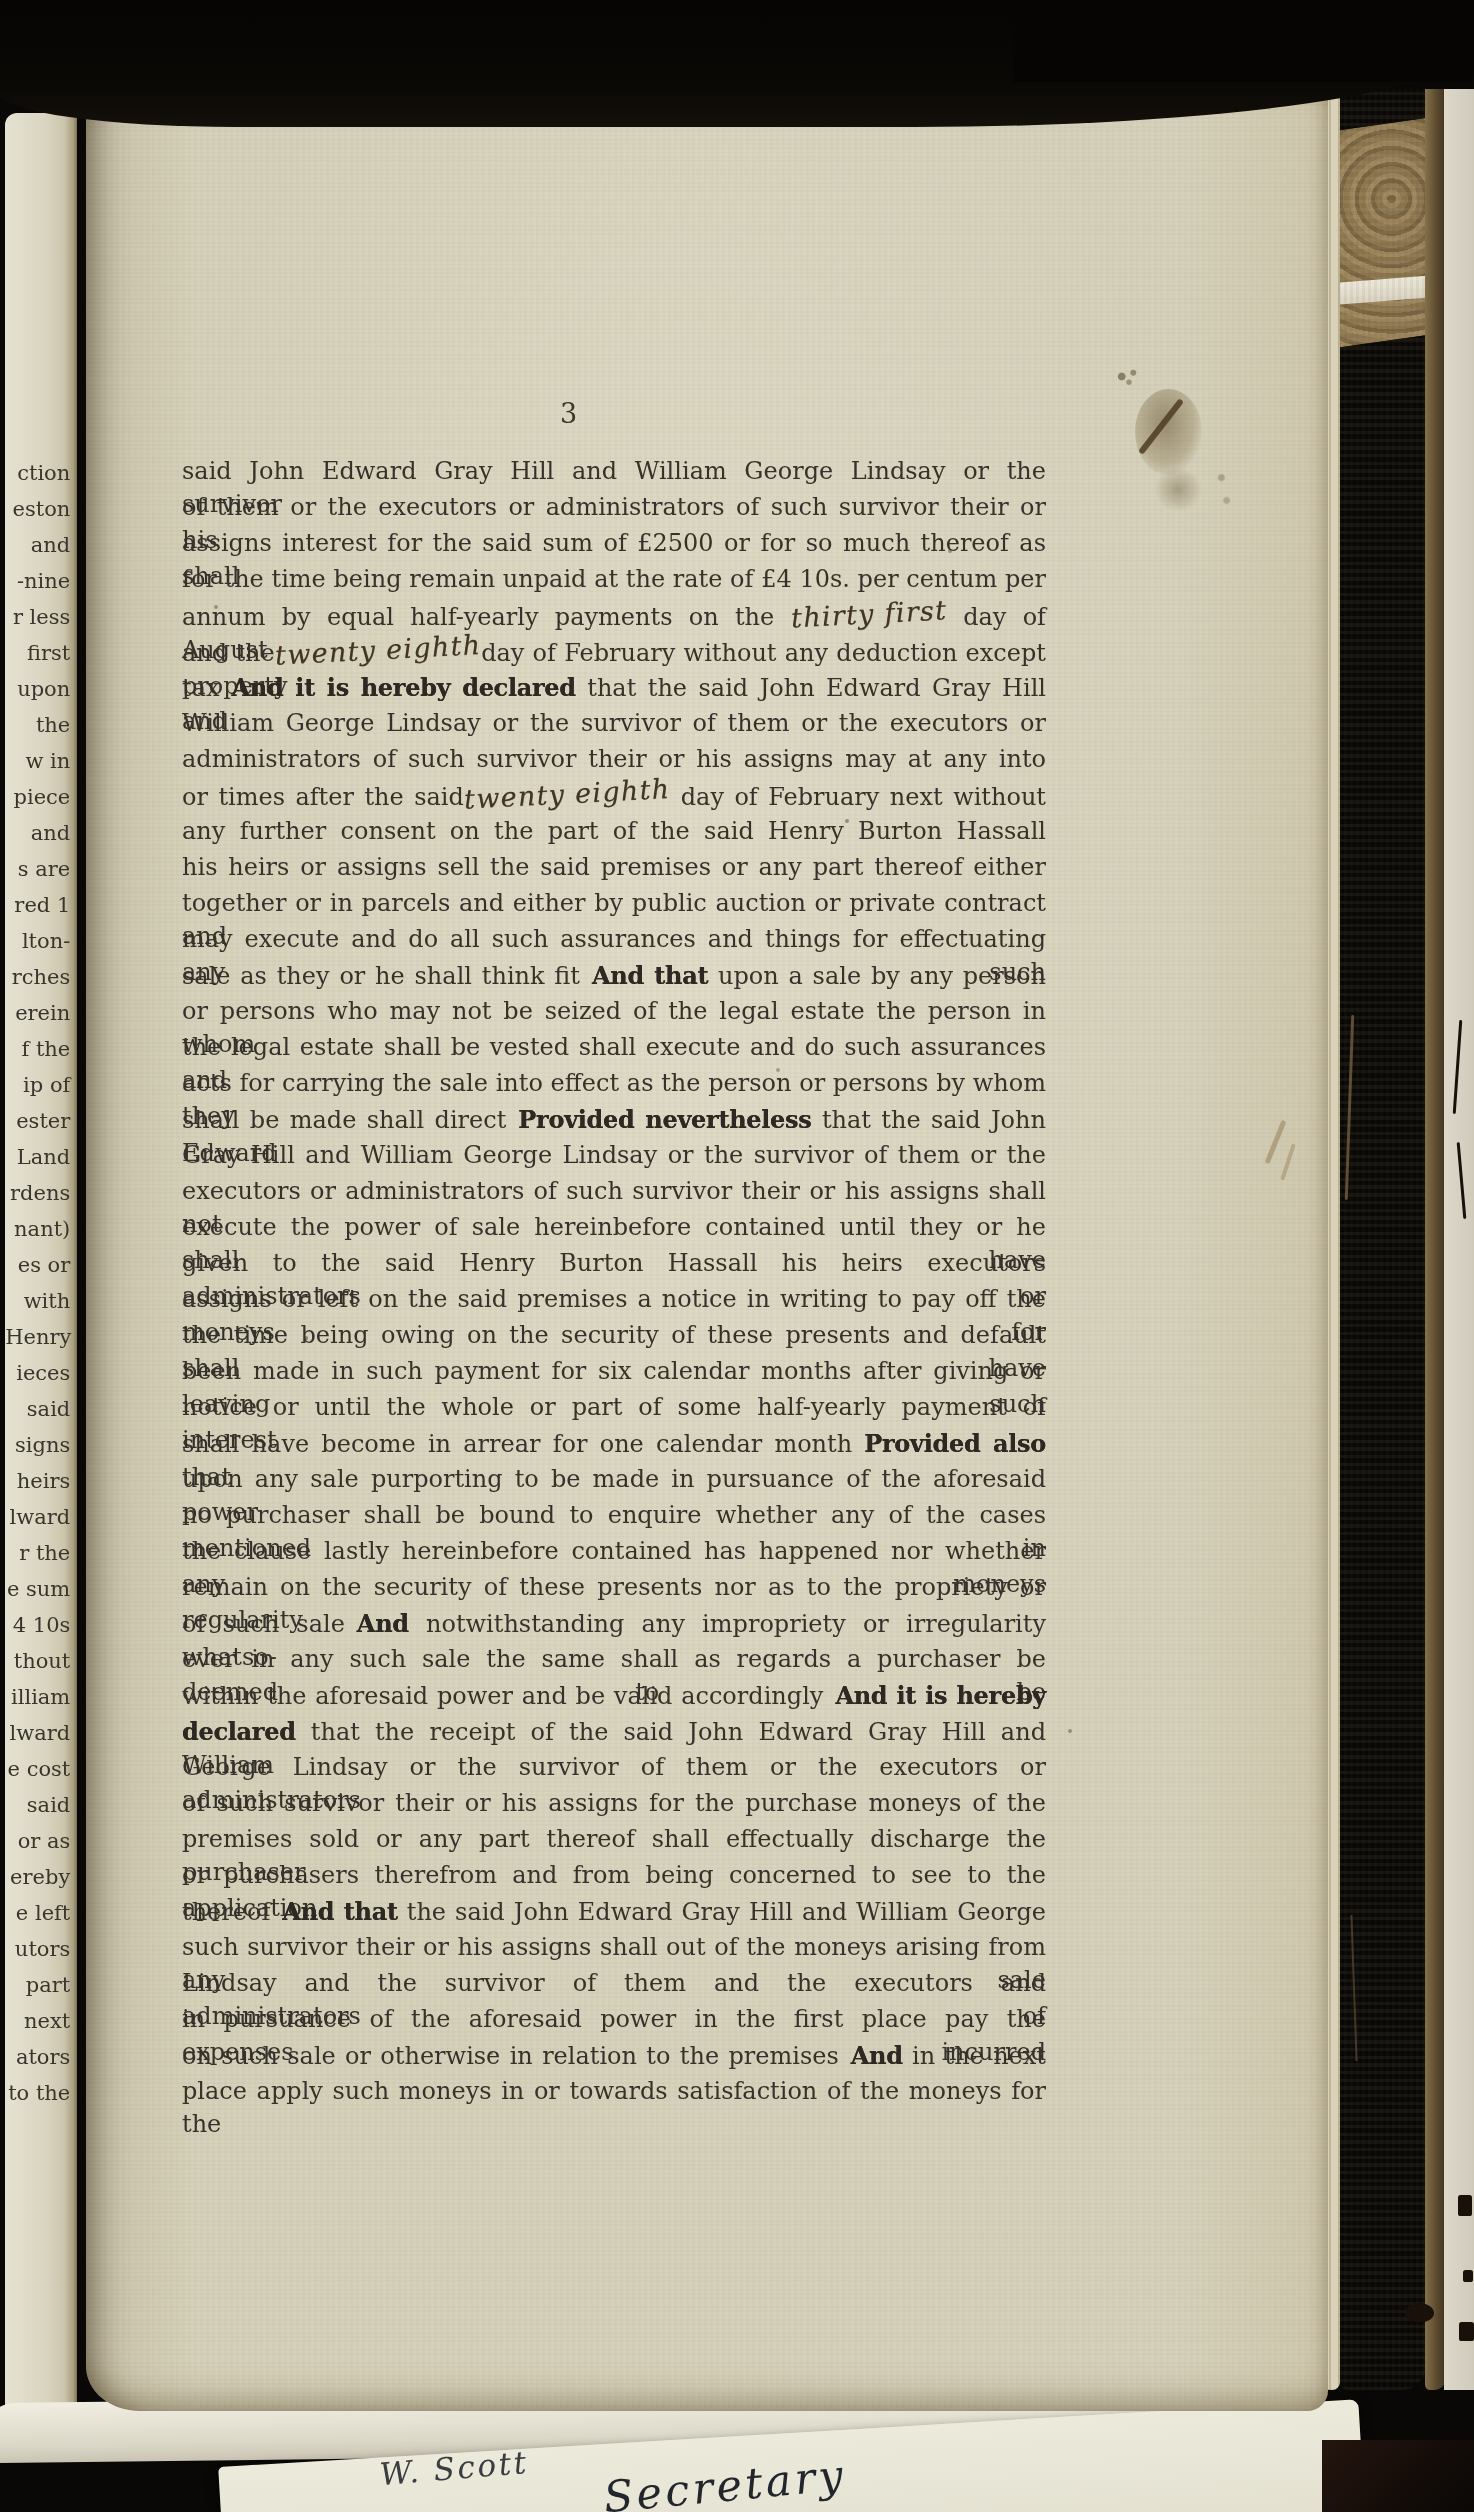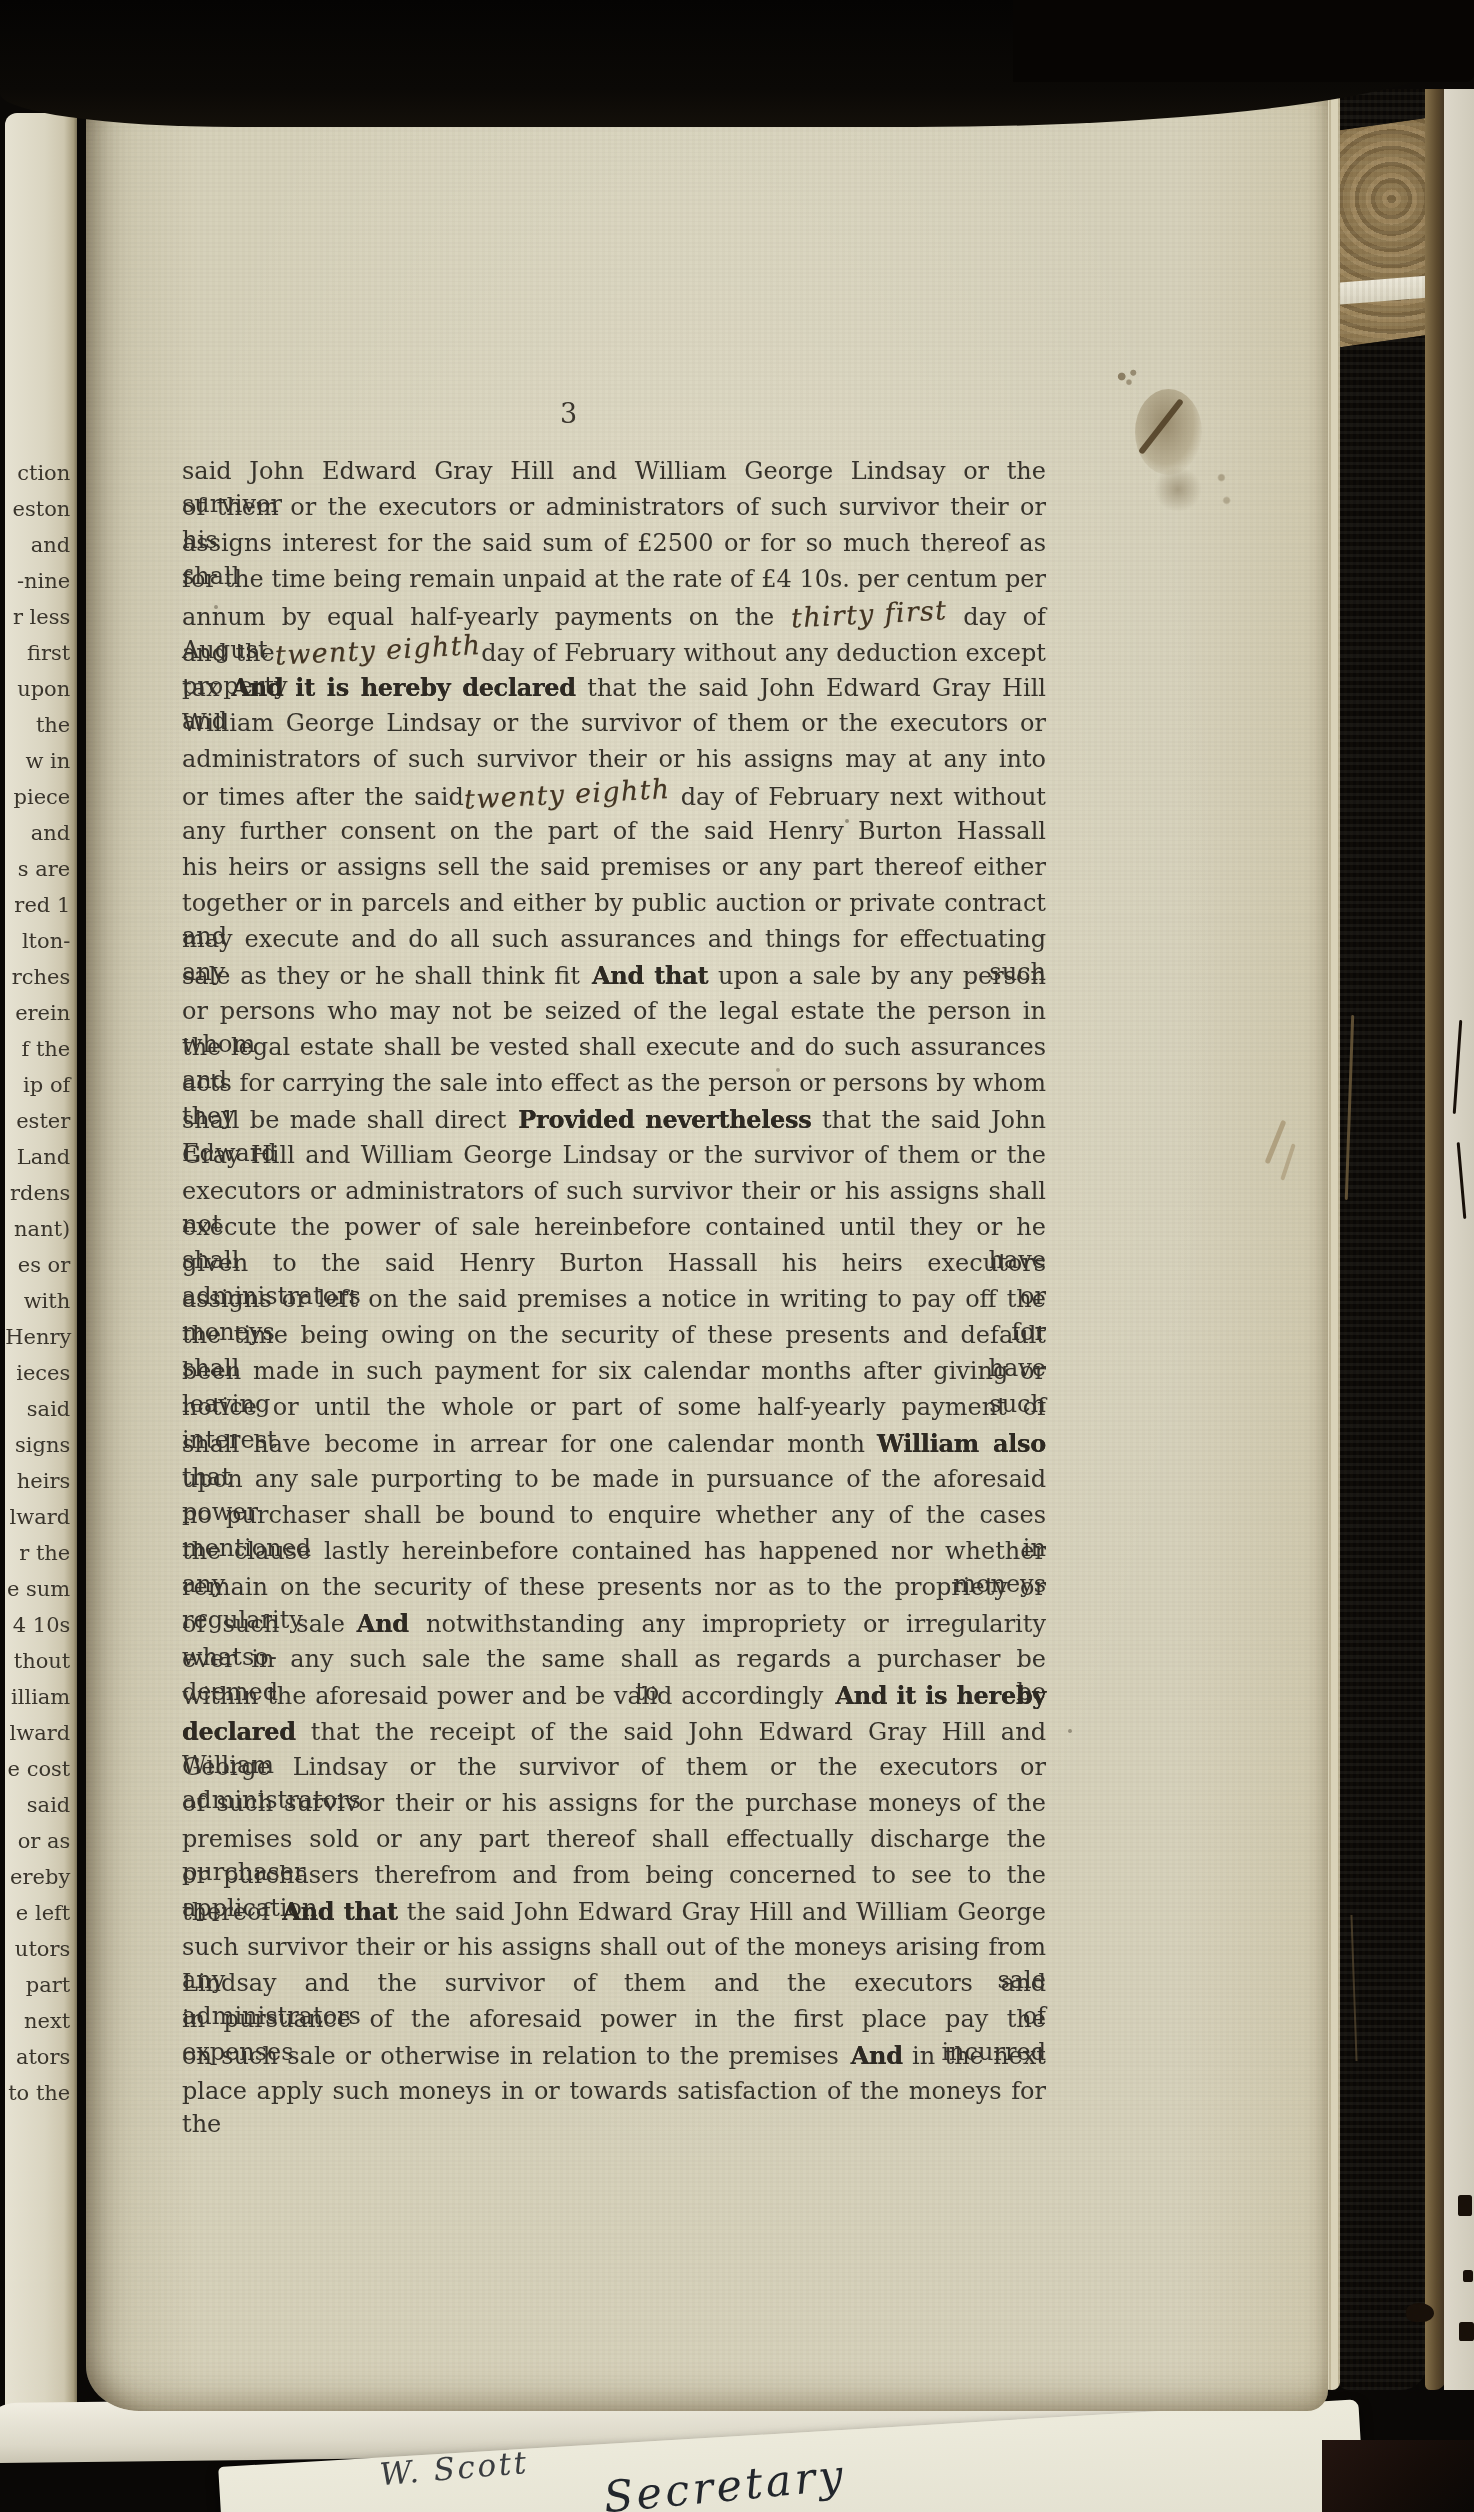--- a/index.html
+++ b/index.html
@@ -226,21 +226,21 @@
         <div class="line"><span class="sg-p">acts for carrying the sale into effect as the person or persons by whom they</span></div>
         <div class="line"><span class="sg-p">shall be made shall direct </span><span class="sg-g">Provided nevertheless</span><span class="sg-p"> that the said John Edward</span></div>
         <div class="line"><span class="sg-p">Gray Hill and William George Lindsay or the survivor of them or the</span></div>
         <div class="line"><span class="sg-p">executors or administrators of such survivor their or his assigns shall not</span></div>
         <div class="line"><span class="sg-p">execute the power of sale hereinbefore contained until they or he shall have</span></div>
         <div class="line"><span class="sg-p">given to the said Henry Burton Hassall his heirs executors administrators or</span></div>
         <div class="line"><span class="sg-p">assigns or left on the said premises a notice in writing to pay off the moneys for</span></div>
         <div class="line"><span class="sg-p">the time being owing on the security of these presents and default shall have</span></div>
         <div class="line"><span class="sg-p">been made in such payment for six calendar months after giving or leaving such</span></div>
         <div class="line"><span class="sg-p">notice or until the whole or part of some half-yearly payment of interest</span></div>
-        <div class="line"><span class="sg-p">shall have become in arrear for one calendar month </span><span class="sg-g">William also</span><span class="sg-p"> that</span></div>
+        <div class="line"><span class="sg-p">shall have become in arrear for one calendar month </span><span class="sg-g">Provided also</span><span class="sg-p"> that</span></div>
         <div class="line"><span class="sg-p">upon any sale purporting to be made in pursuance of the aforesaid power</span></div>
         <div class="line"><span class="sg-p">no purchaser shall be bound to enquire whether any of the cases mentioned in</span></div>
         <div class="line"><span class="sg-p">the clause lastly hereinbefore contained has happened nor whether any moneys</span></div>
         <div class="line"><span class="sg-p">remain on the security of these presents nor as to the propriety or regularity</span></div>
         <div class="line"><span class="sg-p">of such sale </span><span class="sg-g">And</span><span class="sg-p"> notwithstanding any impropriety or irregularity whatso-</span></div>
         <div class="line"><span class="sg-p">ever in any such sale the same shall as regards a purchaser be deemed to be</span></div>
         <div class="line"><span class="sg-p">within the aforesaid power and be valid accordingly </span><span class="sg-g">And it is hereby</span></div>
         <div class="line"><span class="sg-g">declared</span><span class="sg-p"> that the receipt of the said John Edward Gray Hill and William</span></div>
         <div class="line"><span class="sg-p">George Lindsay or the survivor of them or the executors or administrators</span></div>
         <div class="line"><span class="sg-p">of such survivor their or his assigns for the purchase moneys of the</span></div>

